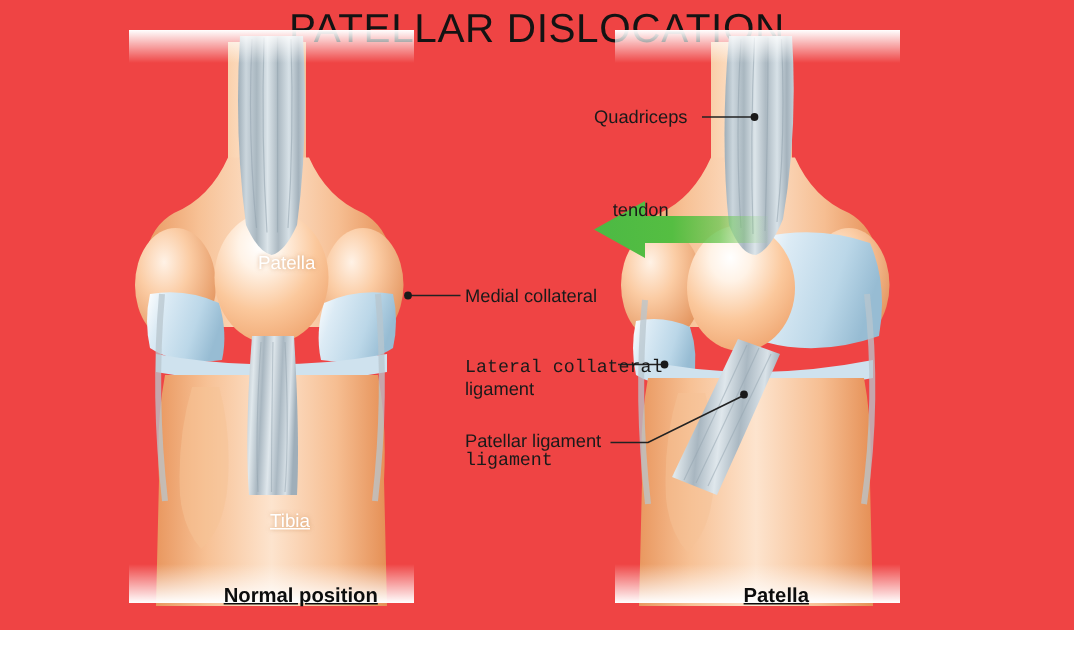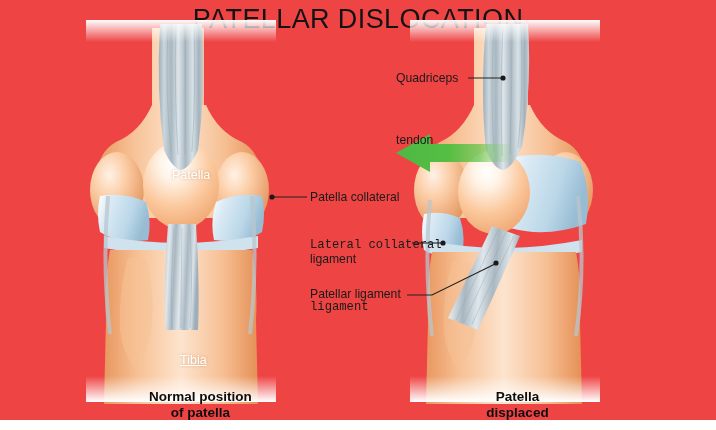--- a/index.html
+++ b/index.html
@@ -30,49 +30,50 @@
     font-family: "Liberation Sans", sans-serif;
   }
   .caption {
     position: absolute;
     text-align: center;
     font-size: 13.5px;
     font-weight: bold;
     line-height: 1.18;
     color: #0d0d0d;
     font-family: "Liberation Sans", sans-serif;
+    text-decoration: underline;
   }
   #caption-left  { left: 108px; top: 389px; width: 185px; }
   #caption-right { left: 425px; top: 389px; width: 185px; }
   .caption .l2 { display: block; }
 
   .annot {
     position: absolute;
     font-size: 12.2px;
     line-height: 1.24;
     color: #1a1a1a;
     font-family: "Liberation Sans", sans-serif;
     white-space: nowrap;
   }
   .annot .l2 { display: block; margin-top: 47px; }
   #annot-mcl  { left: 310px; top: 190px; }
   #annot-lcl  { left: 310px; top: 238px; font-family: Liberation Mono, monospace; }
   #annot-pl   { left: 310px; top: 287px; text-align: center; }
-  #annot-quad { left: 396px; top: 71px; text-align: left; }
+  #annot-quad { left: 396px; top: 71px; text-align: center; }
 
   .inbone {
     position: absolute;
     color: #ffffff;
     font-size: 12.5px;
     font-family: "Liberation Sans", sans-serif;
     text-shadow: 0 0 3px rgba(190,120,60,.55);
     pointer-events: none;
   }
   #lbl-patella { left: 172px; top: 168px; }
-  #lbl-tibia   { left: 180px; top: 353px; text-decoration: underline; }
+  #lbl-tibia   { left: 180px; top: 340px; text-decoration: underline; }
 
   svg.art { position: absolute; left: 0; top: 0; }
 </style>
 </head>
 <body>
 
 <div id="stage">
 
   <div id="title">PATELLAR DISLOCATION</div>
 
@@ -257,36 +258,34 @@
 
   <div class="inbone" id="lbl-patella">Patella</div>
   <div class="inbone" id="lbl-tibia">Tibia</div>
 
   <div class="annot" id="annot-quad">
     <span>Quadriceps</span>
     <span class="l2">tendon</span>
   </div>
 
   <div class="annot" id="annot-mcl">
-    <span>Patella collateral</span>
+    <span>Medial collateral</span>
     <span class="l2">ligament</span>
   </div>
 
   <div class="annot" id="annot-lcl">
     <span>Lateral collateral</span>
     <span class="l2">ligament</span>
   </div>
 
   <div class="annot" id="annot-pl">
     <span>Patellar ligament</span>
   </div>
 
   <div class="caption" id="caption-left">
     <span>Normal position</span>
-    <span class="l2">of patella</span>
   </div>
 
   <div class="caption" id="caption-right">
     <span>Patella</span>
-    <span class="l2">displaced</span>
   </div>
 
 </div>
 
 </body></html>

